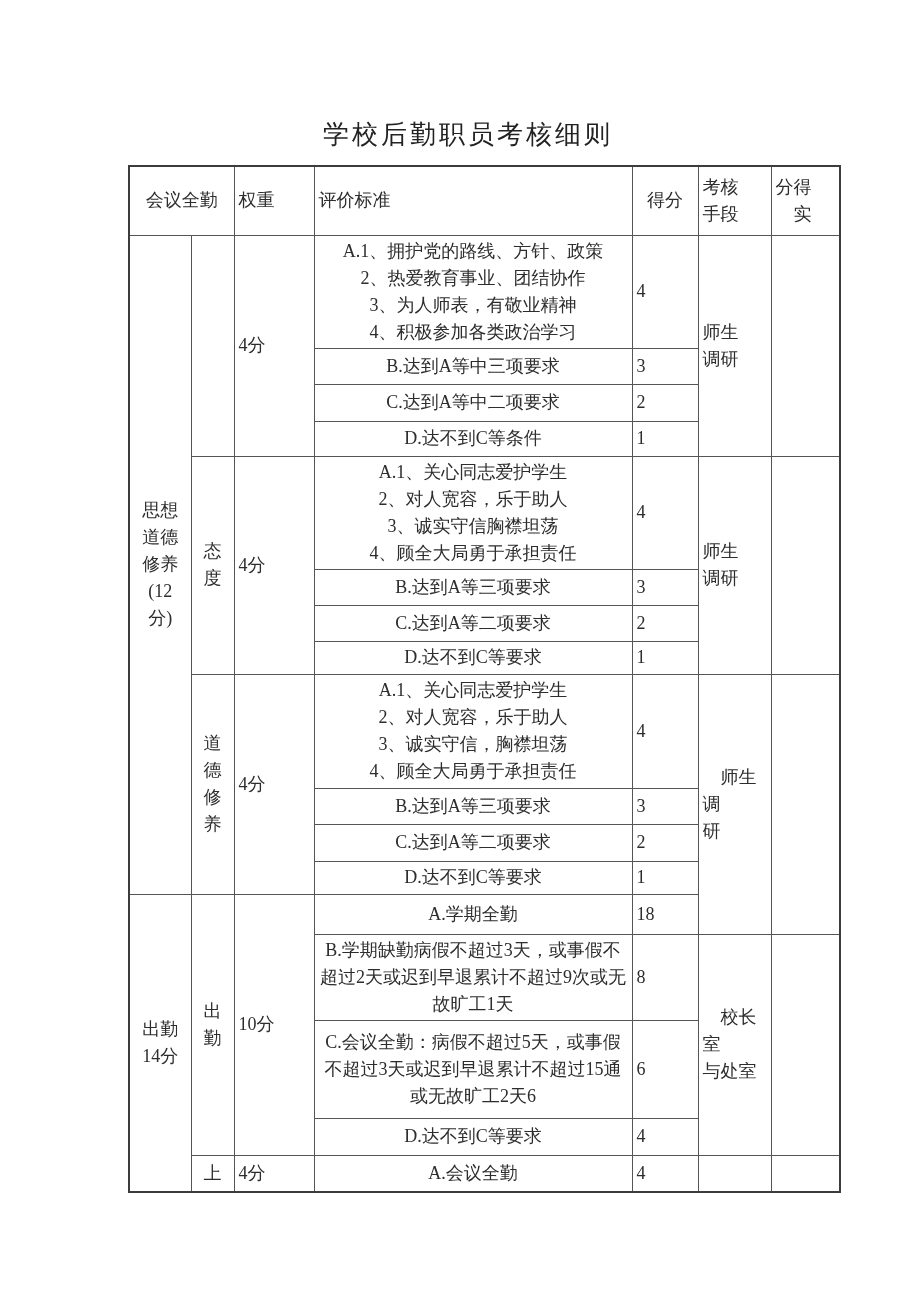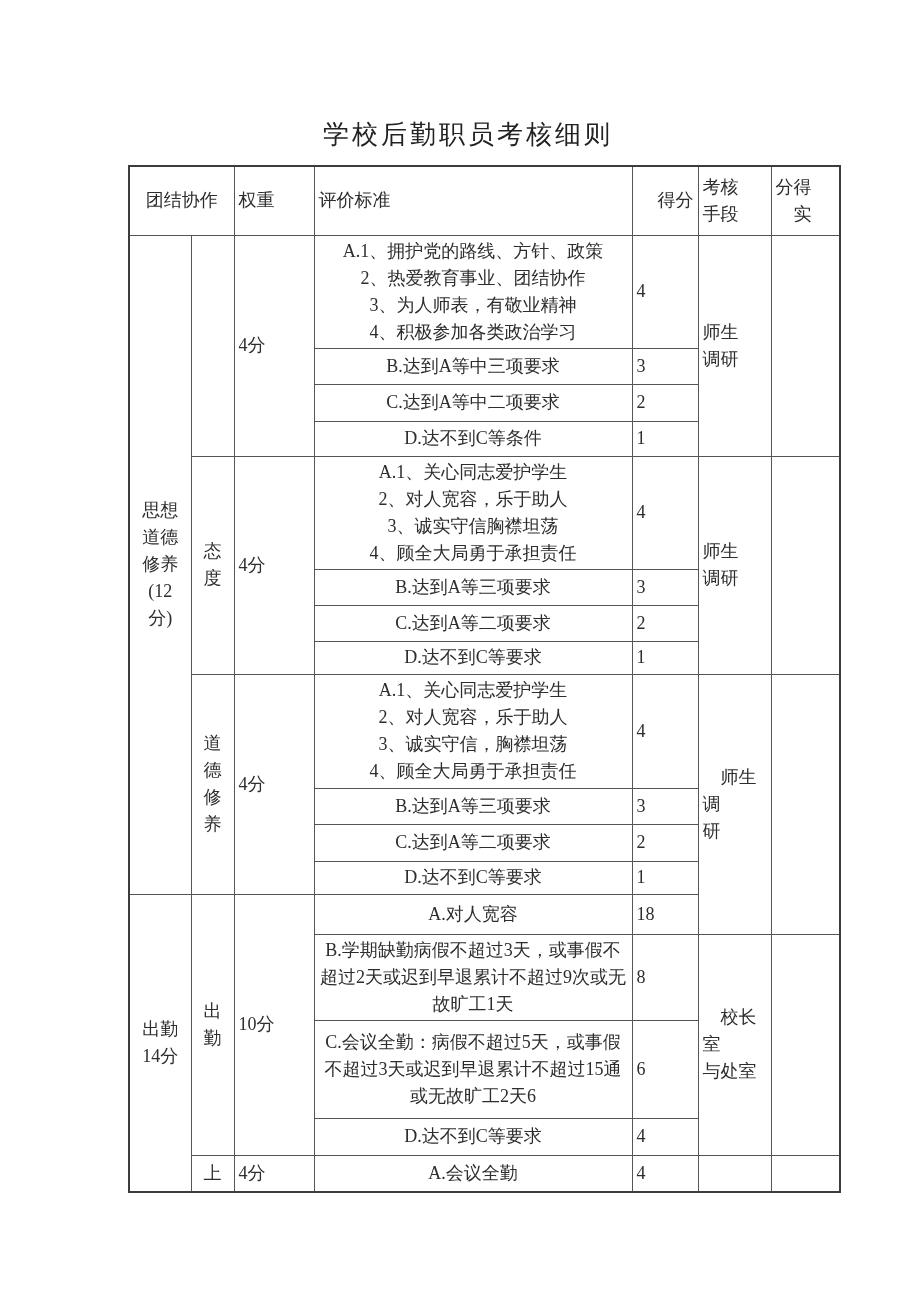--- a/index.html
+++ b/index.html
@@ -39,21 +39,21 @@
     font-weight: normal;
     vertical-align: middle;
     overflow: hidden;
     padding: 2px 4px;
     line-height: 27px;
   }
   
   th.h-ind   { text-align: center; }
   th.h-wt    { text-align: left; padding-left: 7px; }
   th.h-cri   { text-align: left; padding-left: 6px; }
-  th.h-score { text-align: right; padding-left: 5px; }
+  th.h-score { text-align: center; padding-left: 5px; }
   th.h-meth  { text-align: left; padding-left: 8px; white-space: pre-line; line-height: 26px; margin-top: 20px; }
   th.h-act   { text-align: left; white-space: pre-line; line-height: 26px; }
   
   td.c-ind   { text-align: center; white-space: pre-line; line-height: 27px; }
   td.c-sub   { text-align: center; white-space: pre-line; line-height: 30px; }
   td.c-wt    { text-align: left; padding-left: 6px; }
   td.c-cri   { text-align: center; padding: 3px 4px 3px 5px; white-space: pre-line; }
   td.c-score { text-align: left; padding-left: 4px; }
   td.c-meth  { text-align: left; padding-left: 9px; white-space: pre-line; line-height: 29px; }
   td.c-act   { }
@@ -68,21 +68,21 @@
     <col style="width:62px">
     <col style="width:43px">
     <col style="width:80px">
     <col style="width:318px">
     <col style="width:66px">
     <col style="width:73px">
     <col style="width:69px">
   </colgroup>
   <thead>
     <tr style="height:69px">
-      <th class="h-ind" colspan="2">团结协作</th>
+      <th class="h-ind" colspan="2">会议全勤</th>
       <th class="h-wt">权重</th>
       <th class="h-cri">评价标准</th>
       <th class="h-score">得分</th>
       <th class="h-meth">考核
 手段</th>
       <th class="h-act">分得
 　实</th>
     </tr>
   </thead>
   <tbody>
@@ -179,21 +179,21 @@
       <td class="c-cri">D.达不到C等要求</td>
       <td class="c-score">1</td>
     </tr>
 
     <tr style="height:40px">
       <td class="c-ind" rowspan="5">出勤
 14分</td>
       <td class="c-sub" rowspan="4">出
 勤</td>
       <td class="c-wt" rowspan="4">10分</td>
-      <td class="c-cri">A.对人宽容</td>
+      <td class="c-cri">A.学期全勤</td>
       <td class="c-score">18</td>
     </tr>
 
     <tr style="height:86px">
       <td class="c-cri">B.学期缺勤病假不超过3天，或事假不超过2天或迟到早退累计不超过9次或无故旷工1天</td>
       <td class="c-score">8</td>
       <td class="c-meth" rowspan="3">　校长室
 与处室</td>
       <td class="c-act" rowspan="3"></td>
     </tr>

